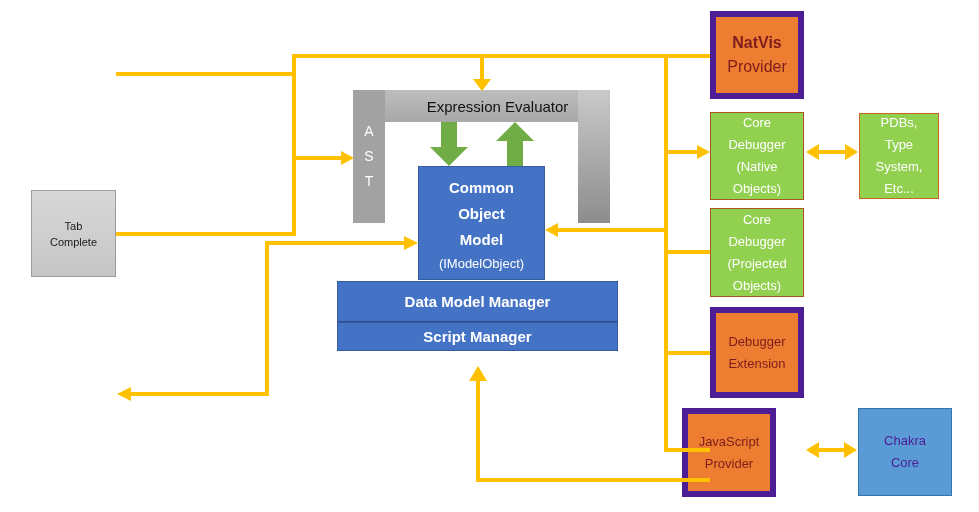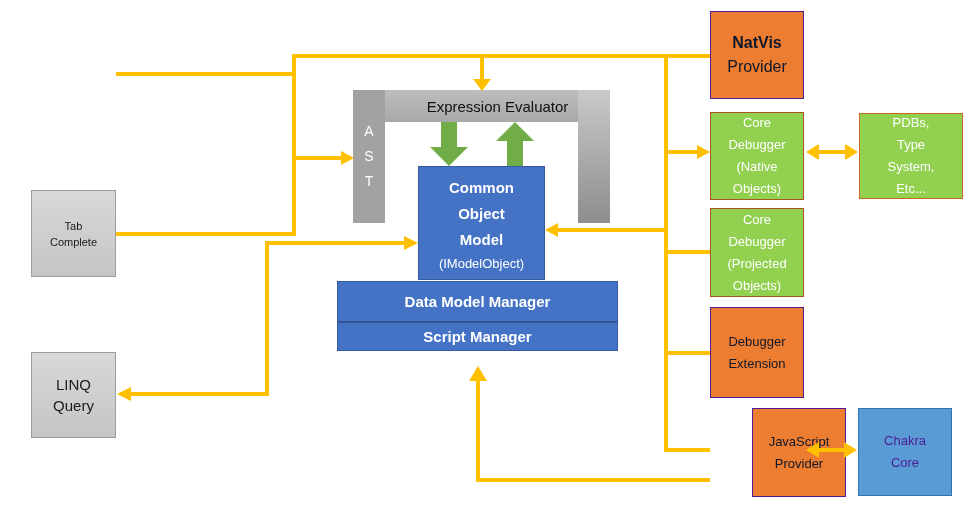--- a/index.html
+++ b/index.html
@@ -25,46 +25,44 @@
   #ee-top{left:385px;top:90px;width:193px;height:32px;background:linear-gradient(180deg,#bdbdbd,#a8a8a8);color:#111;font-size:15px;padding-left:32px;}
   #ee-right{left:578px;top:90px;width:32px;height:133px;background:linear-gradient(180deg,#c9c9c9,#8d8d8d);}
   
   .blue{background:#4472c4;border:1px solid #355a9e;color:#ffffff;}
   #com{left:418px;top:166px;width:127px;height:114px;flex-direction:column;}
   #com .t{font-weight:bold;font-size:15px;line-height:26px;white-space:pre-line;}
   #com .s{font-size:13px;line-height:17px;margin-top:2px;}
   #dmm{left:337px;top:281px;width:281px;height:42px;font-weight:bold;font-size:15px;border-bottom:2px solid #2d4d87;}
   #script{left:337px;top:322px;width:281px;height:29px;font-weight:bold;font-size:15px;}
   
-  .orange{background:#ed7d31;border:1px solid #4c1d95;color:#0f172a;}
+  .orange{background:#ed7d31;border:6px solid #4c1d95;color:#7f1d1d;}
   .green{background:#92d050;border:1px solid #aa5620;color:#ffffff;}
   .lblue{background:#5b9bd5;border:1px solid #2e75b6;color:#4c1d95;}
   #natvis{left:710px;top:11px;width:94px;height:88px;flex-direction:column;font-size:16px;line-height:24px;}
   #natvis .t{font-weight:bold;}
   #core-native{left:710px;top:112px;width:94px;height:88px;font-size:13px;line-height:22px;}
-  #pdbs{left:859px;top:113px;width:104px;height:86px;font-size:13px;line-height:22px;border-color:#c9681f;}
+  #pdbs{left:859px;top:113px;width:80px;height:86px;font-size:13px;line-height:22px;border-color:#c9681f;}
   #core-projected{left:710px;top:208px;width:94px;height:89px;font-size:13px;line-height:22px;}
   #debugger-ext{left:710px;top:307px;width:94px;height:91px;font-size:13px;line-height:22px;}
-  #js-provider{left:752px;top:408px;width:94px;height:89px;font-size:13px;line-height:22px;}
+  #js-provider{left:682px;top:408px;width:94px;height:89px;font-size:13px;line-height:22px;}
   #chakra{left:858px;top:408px;width:94px;height:88px;font-size:13px;line-height:22px;}
   
   #connectors{position:absolute;left:0;top:0;z-index:5;pointer-events:none;}
   .yline{stroke:#ffc000;stroke-width:4;fill:none;stroke-linejoin:miter;}
   .yhead{fill:#ffc000;stroke:none;}
   .ghead{fill:#70ad47;stroke:none;}
 </style>
 </head>
 <body>
 
 <div id="canvas">
 
   <div class="box gray" id="tab-complete">Tab
 Complete</div>
-  <div class="box gray" id="linq-query">LINQ
-Query</div>
 
   <div class="box" id="ast-bar">A
 S
 T</div>
   <div class="box" id="ee-top">Expression Evaluator</div>
   <div class="box" id="ee-right"></div>
 
   <div class="box blue" id="dmm">Data Model Manager</div>
   <div class="box blue" id="com">
     <span class="t">Common

